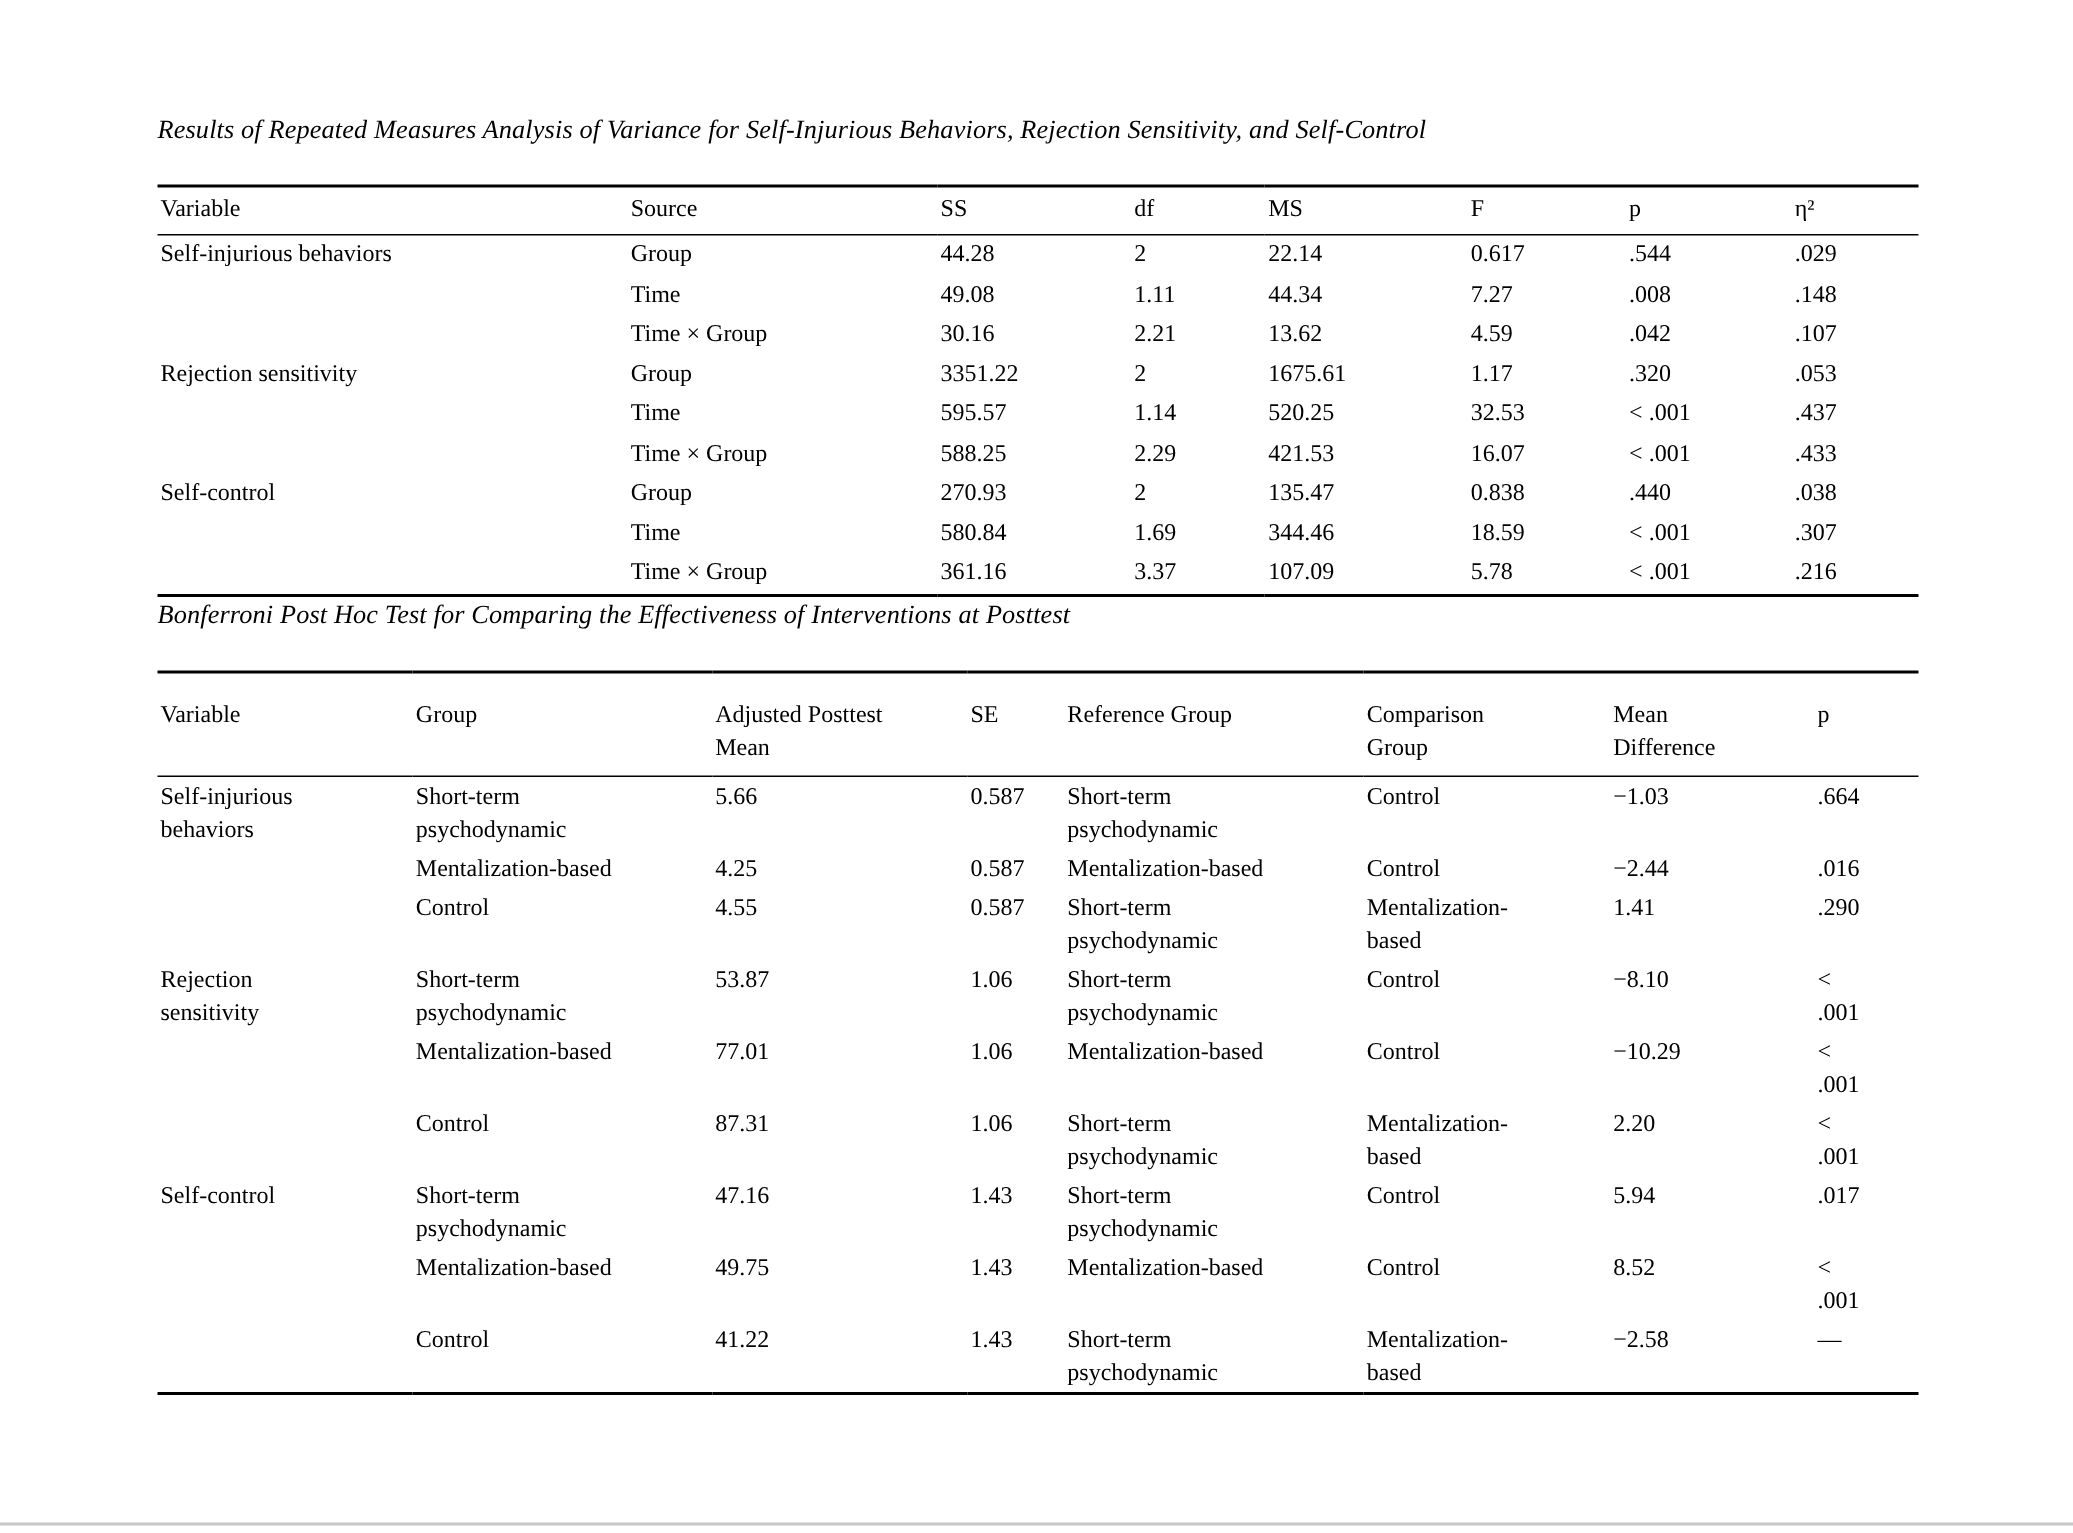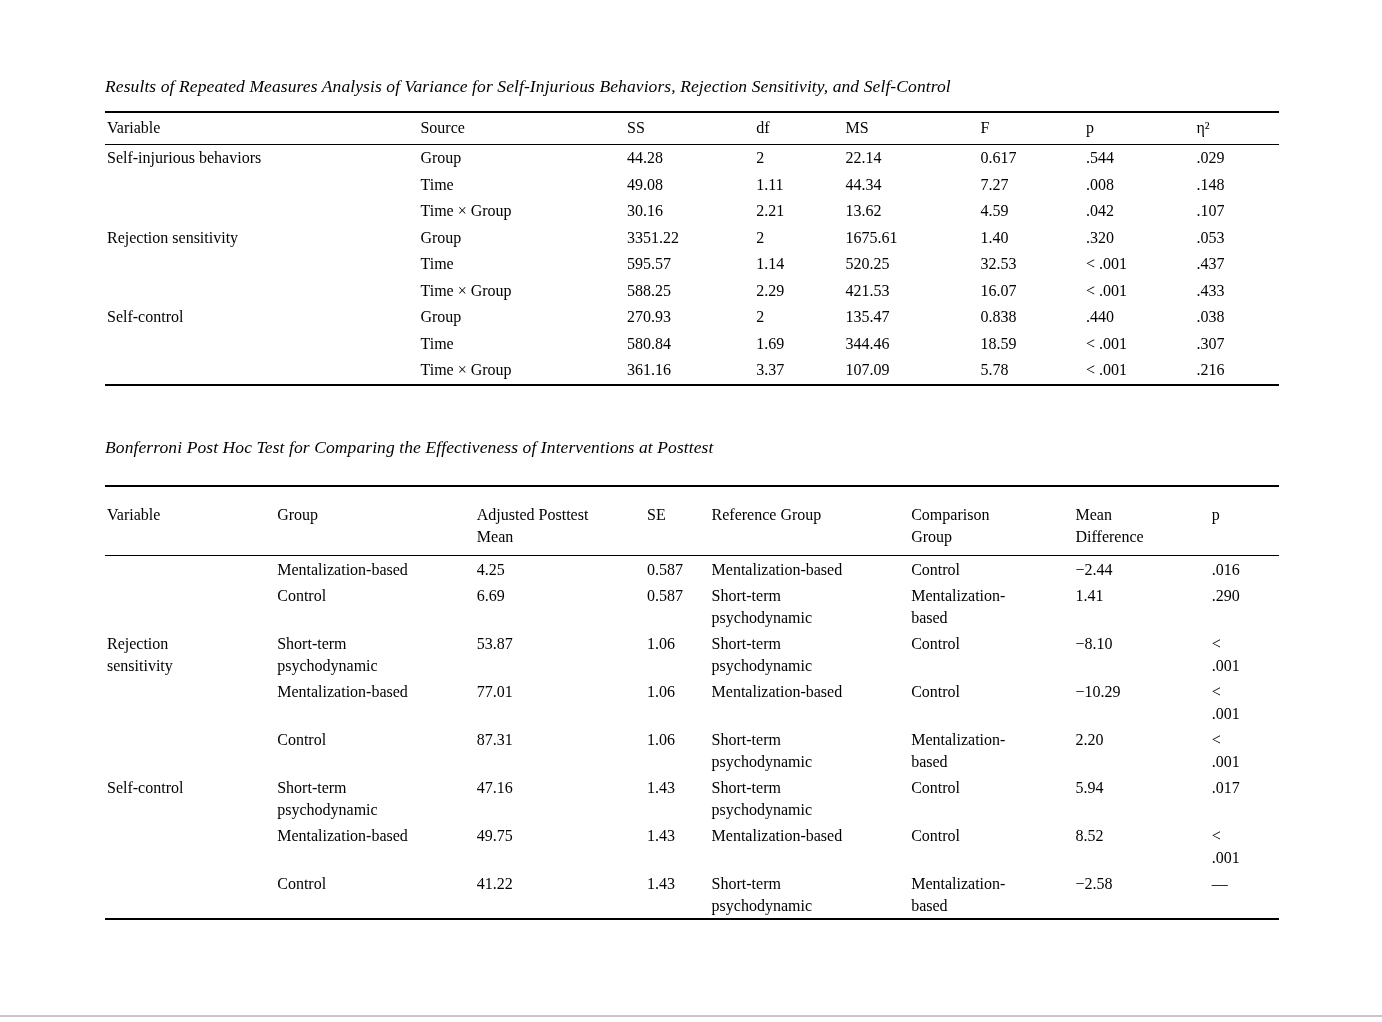--- a/index.html
+++ b/index.html
@@ -17,22 +17,22 @@
     top: 0;
     width: 1174px;
   }
   .table-title {
     font-style: italic;
     font-weight: normal;
     font-size: 17.5px;
     line-height: 22px;
     letter-spacing: 0.1px;
   }
-  .title-1 { margin-top: 75px; margin-bottom: 14px; }
-  .title-2 { margin-top: 50px; margin-bottom: 27px; }
+  .title-1 { margin-top: 75px; margin-bottom: 26px; }
+  .title-2 { margin-bottom: 27px; }
 
   table {
     width: 100%;
     border-collapse: collapse;
     table-layout: fixed;
     border-top: 2px solid #000;
     border-bottom: 2px solid #000;
   }
   th {
     text-align: left;
@@ -126,21 +126,21 @@
           <td>4.59</td>
           <td>.042</td>
           <td>.107</td>
         </tr>
         <tr>
           <td>Rejection sensitivity</td>
           <td>Group</td>
           <td>3351.22</td>
           <td>2</td>
           <td>1675.61</td>
-          <td>1.40</td>
+          <td>1.17</td>
           <td>.320</td>
           <td>.053</td>
         </tr>
         <tr>
           <td></td>
           <td>Time</td>
           <td>595.57</td>
           <td>1.14</td>
           <td>520.25</td>
           <td>32.53</td>
@@ -213,33 +213,46 @@
         <th>Reference Group</th>
         <th>Comparison
 Group</th>
         <th>Mean
 Difference</th>
         <th>p</th>
       </tr>
     </thead>
     <tbody>
         <tr>
+          <td>Self-injurious
+behaviors</td>
+          <td>Short-term
+psychodynamic</td>
+          <td>5.66</td>
+          <td>0.587</td>
+          <td>Short-term
+psychodynamic</td>
+          <td>Control</td>
+          <td>−1.03</td>
+          <td>.664</td>
+        </tr>
+        <tr>
           <td></td>
           <td>Mentalization-based</td>
           <td>4.25</td>
           <td>0.587</td>
           <td>Mentalization-based</td>
           <td>Control</td>
           <td>−2.44</td>
           <td>.016</td>
         </tr>
         <tr>
           <td></td>
           <td>Control</td>
-          <td>6.69</td>
+          <td>4.55</td>
           <td>0.587</td>
           <td>Short-term
 psychodynamic</td>
           <td>Mentalization-
 based</td>
           <td>1.41</td>
           <td>.290</td>
         </tr>
         <tr>
           <td>Rejection

